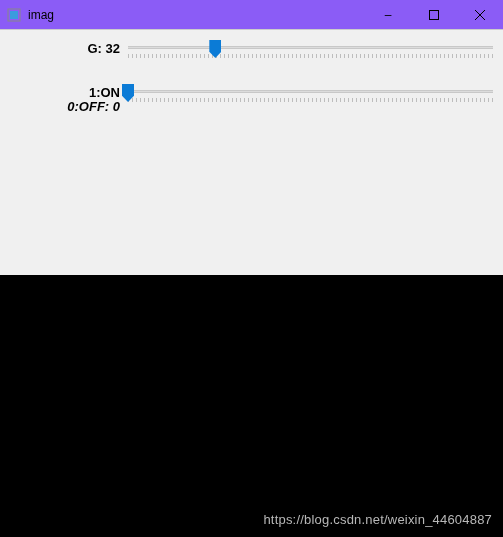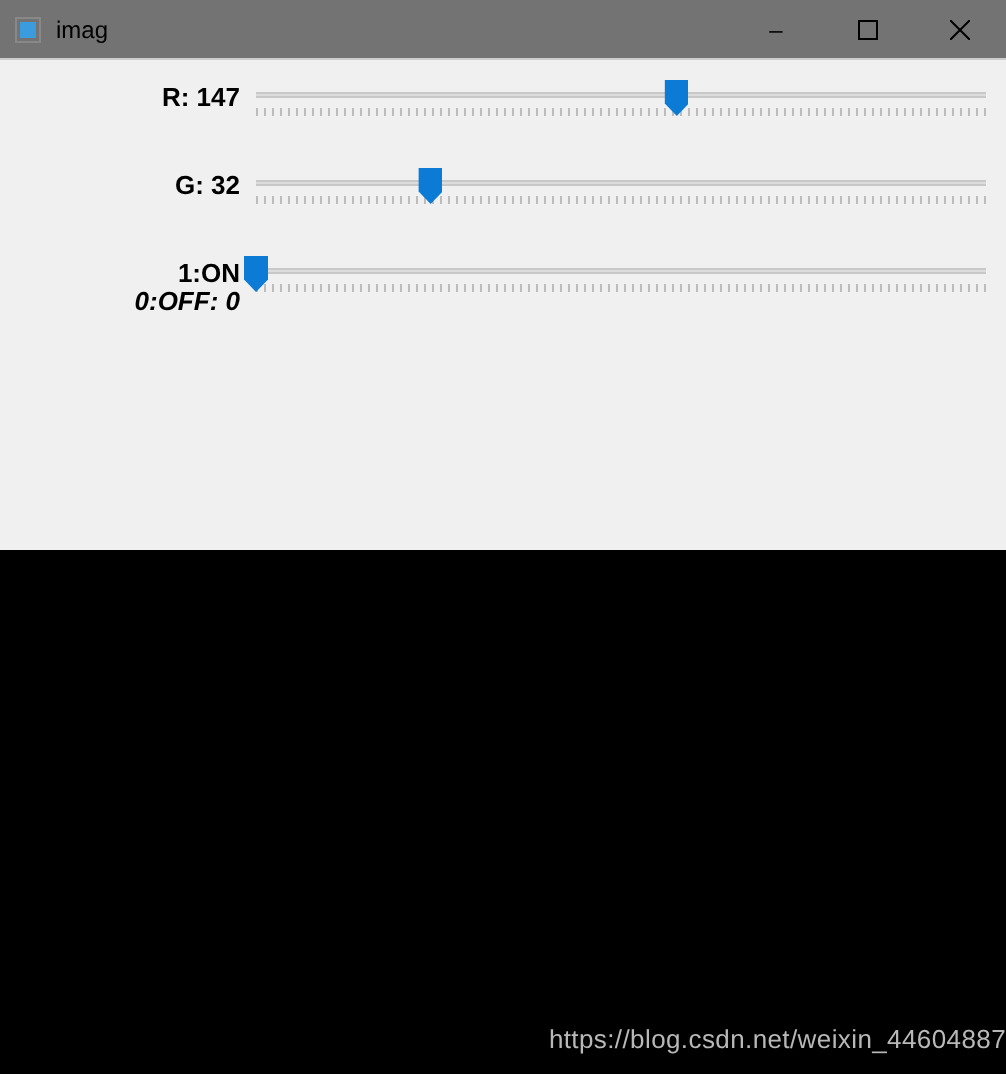--- a/index.html
+++ b/index.html
@@ -7,21 +7,21 @@
     margin: 0;
     font-family: "Segoe UI", Tahoma, sans-serif;
     background: #f0f0f0;
     width: 503px;
     height: 537px;
     overflow: hidden;
     position: relative;
   }
   .titlebar {
     height: 30px;
-    background: #737373;
+    background: #8b5cf6;
     border-bottom: 1px solid #ccc;
     display: flex;
     align-items: center;
     padding: 0 0 0 6px;
     font-size: 12px;
     color: #000;
   }
   .titlebar .wicon {
     width: 16px; height: 16px;
     display: inline-flex;
@@ -91,21 +91,21 @@
 
   .canvas {
     position: absolute;
     left: 0; right: 0; bottom: 0;
     top: 275px;
     background: #000;
   }
 
   .watermark {
     position: absolute;
-    right: 0;
+    right: 11px;
     bottom: 10px;
     color: #b8b8b8;
     font-size: 13px;
     font-family: Arial, sans-serif;
     letter-spacing: 0.2px;
   }
 </style>
 </head>
 <body>
 
@@ -127,28 +127,20 @@
   <span class="winbtn close">
     <svg width="10" height="10" viewBox="0 0 10 10">
       <line x1="0" y1="0" x2="10" y2="10" stroke="#000" stroke-width="1"></line>
       <line x1="10" y1="0" x2="0" y2="10" stroke="#000" stroke-width="1"></line>
     </svg>
   </span>
 </div>
 
 <div class="controls">
 
-  <div class="trackrow">
-    <div class="tlabel"><span id="label-r">R: 147</span></div>
-    <div class="track">
-      <div class="rail"></div>
-        <div class="ticks"></div>
-      <div class="thumb" id="thumb-r" style="left: 57.6471%;"></div>
-    </div>
-  </div>
 
   <div class="trackrow">
     <div class="tlabel"><span id="label-g">G: 32</span></div>
     <div class="track">
       <div class="rail"></div>
         <div class="ticks"></div>
       <div class="thumb" id="thumb-g" style="left: 23.9216%;"></div>
     </div>
   </div>
 

